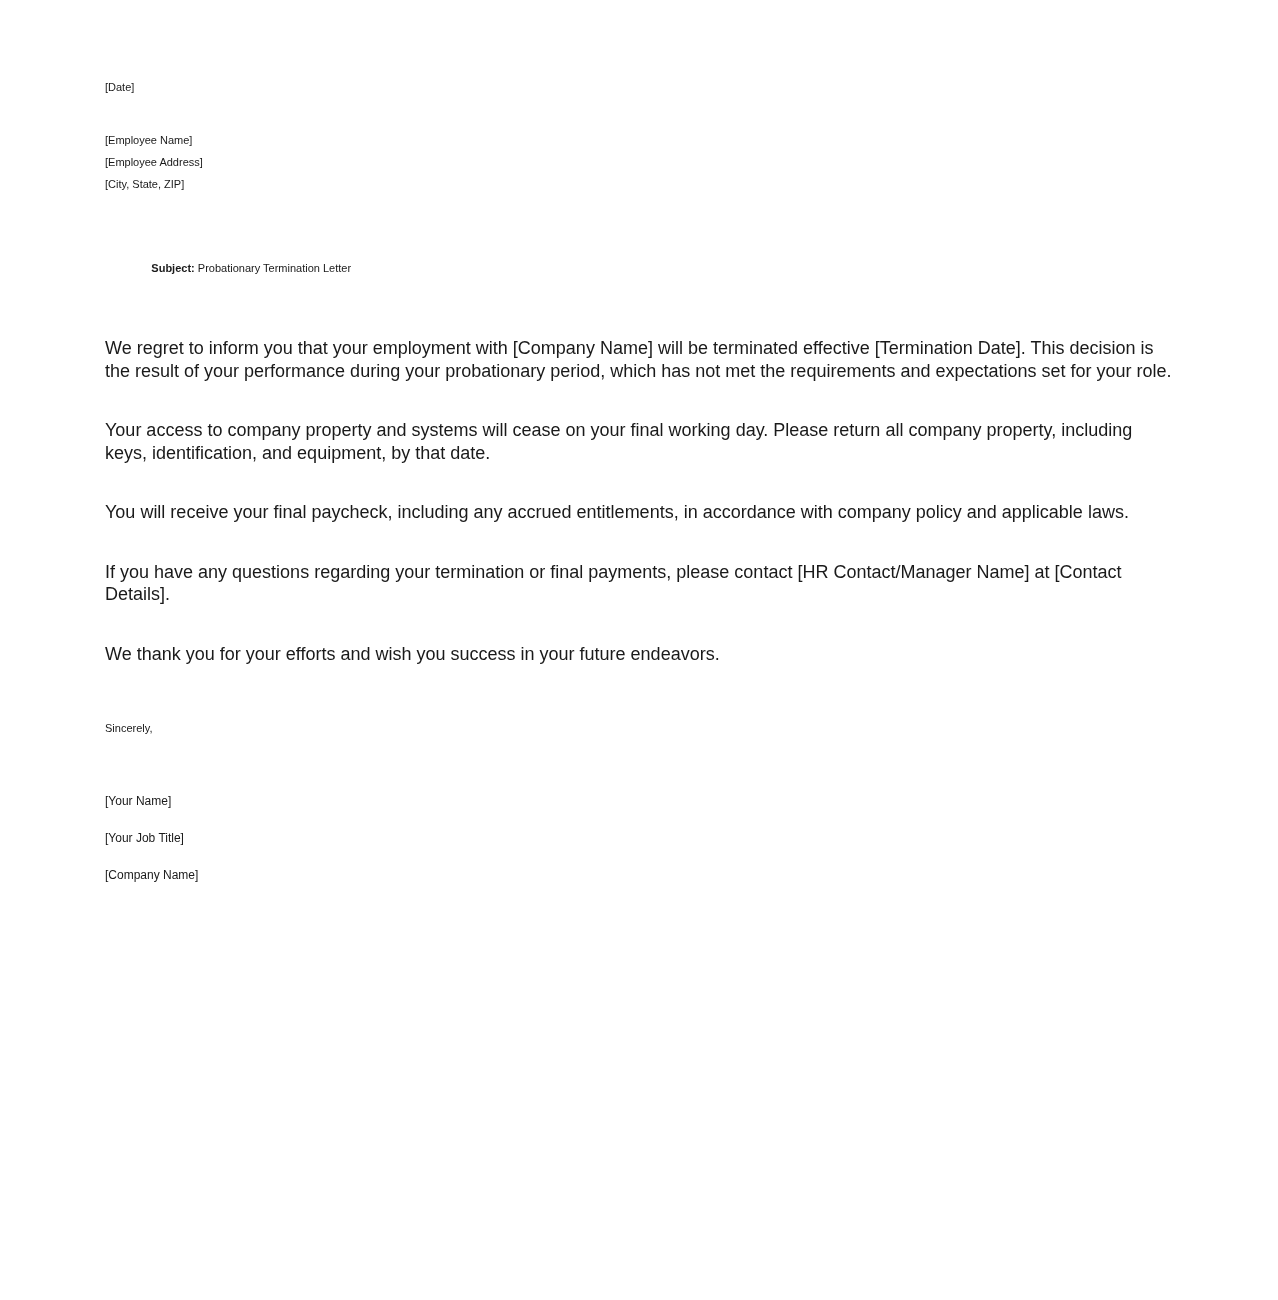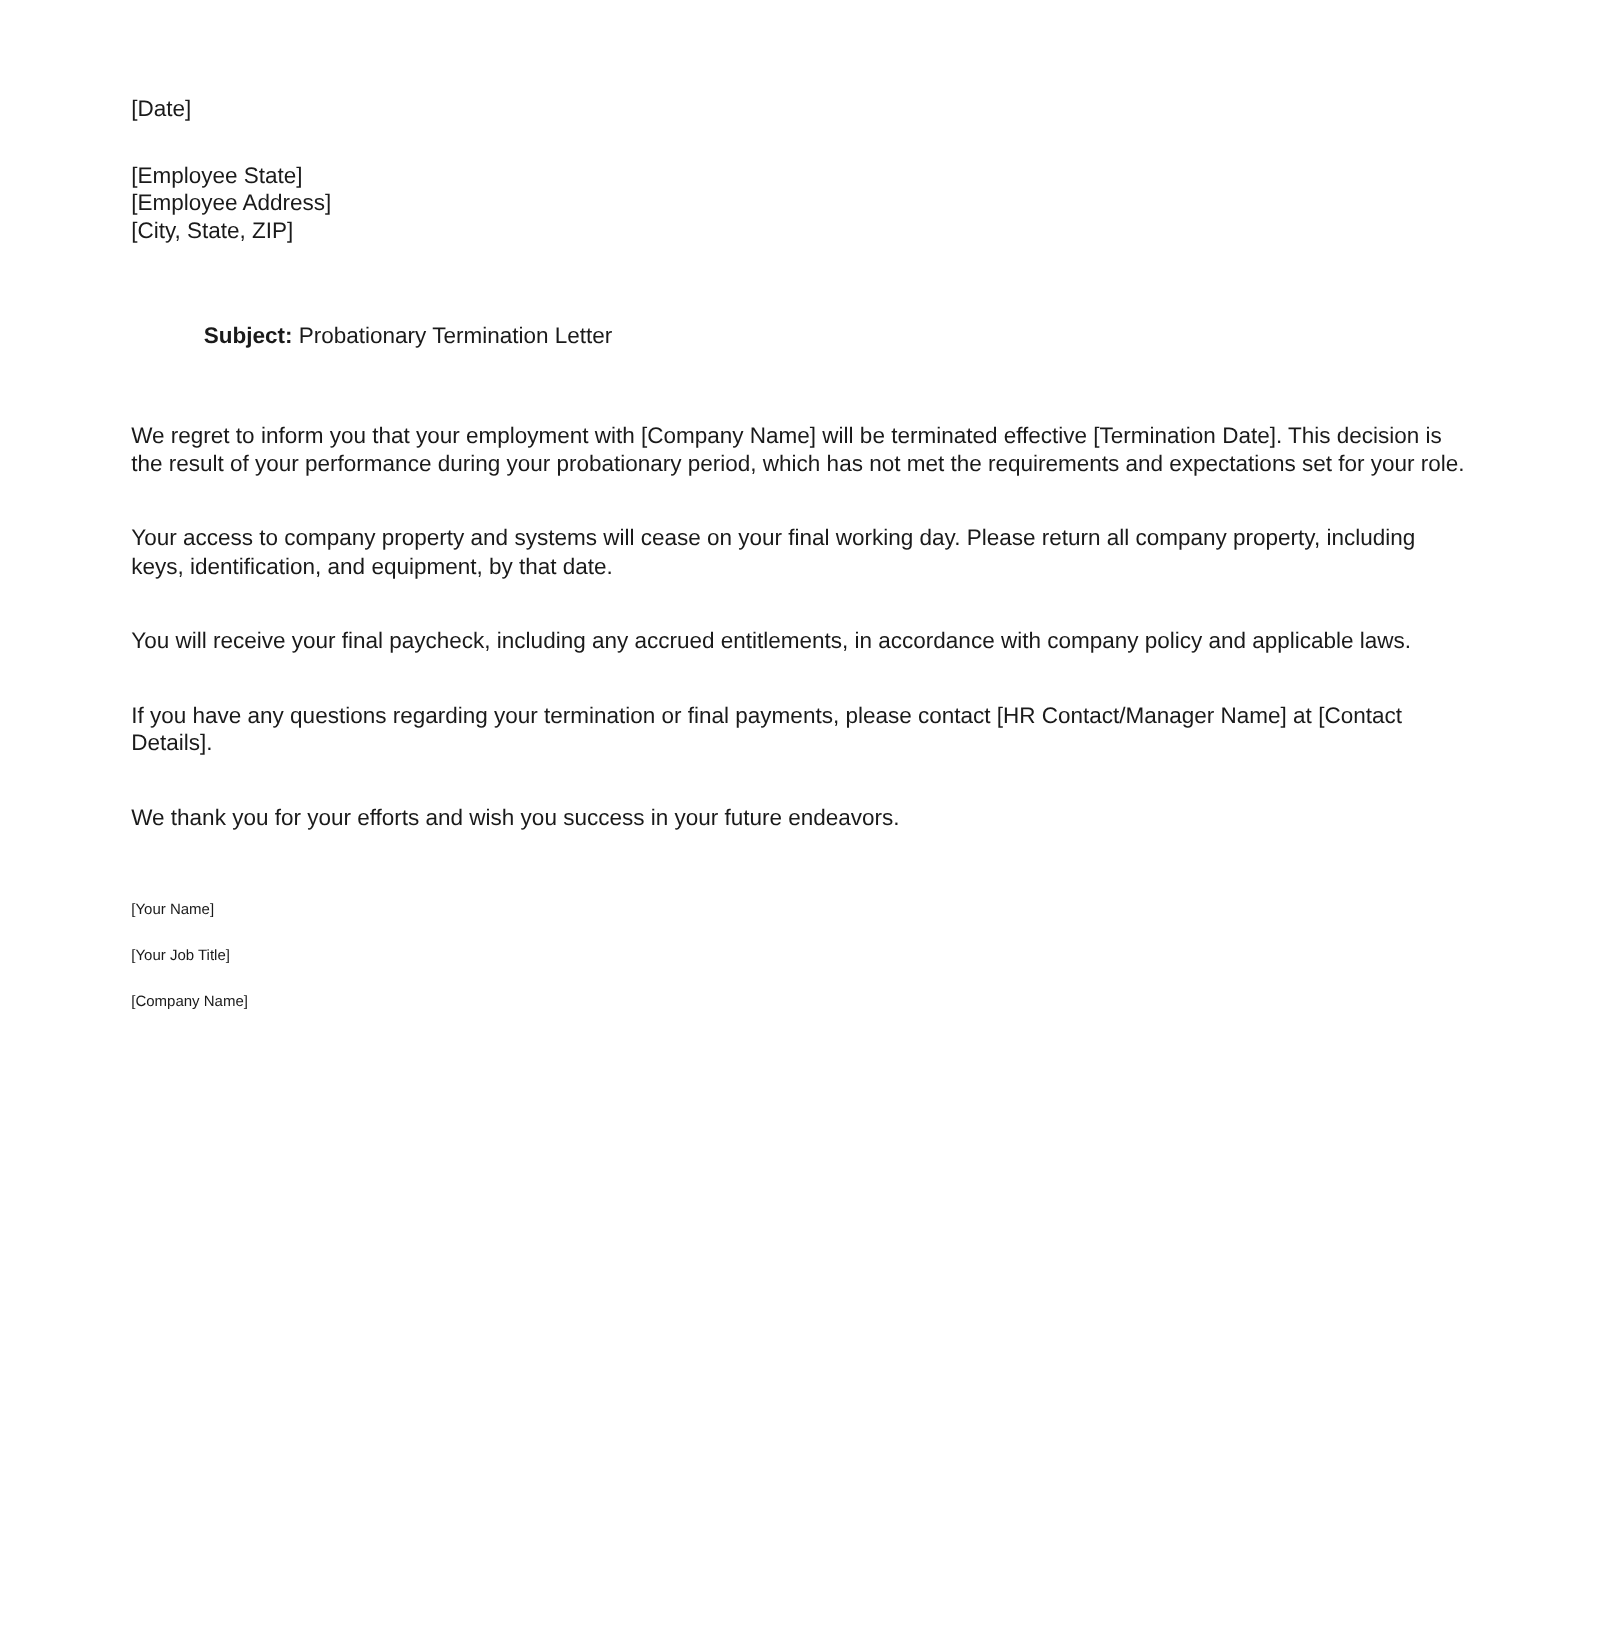--- a/index.html
+++ b/index.html
@@ -22,21 +22,21 @@
     box-sizing: border-box;
     padding: 76px 106px 0 105px;
   }
   .doc {
     width: 1068px;
     font-size: 15.5px;
     line-height: 22px;
     color: #1a1a1a;
   }
   .line {
-    font-size: 18px;
+    font-size: 11px;
     line-height: 22px;
     white-space: pre-wrap;
   }
   
   .date-line {
     margin: 0 0 0 0;
   }
   .address-block {
     margin-top: 31px;
   }
@@ -83,40 +83,41 @@
 </style>
 </head>
 <body>
 
 <div class="page">
   <div class="doc">
 
     <div class="line date-line">[Date]</div>
 
     <div class="address-block">
-      <span class="line">[Employee State]</span>
+      <span class="line">[Employee Name]</span>
       <span class="line">[Employee Address]</span>
       <span class="line">[City, State, ZIP]</span>
     </div>
 
     <div class="line subject-line">
       <span class="subject-label">Subject:</span><span> Probationary Termination Letter</span>
     </div>
 
 
     <p class="para para-first">We regret to inform you that your employment with [Company Name] will be terminated effective [Termination Date]. This decision is the result of your performance during your probationary period, which has not met the requirements and expectations set for your role.</p>
 
     <p class="para">Your access to company property and systems will cease on your final working day. Please return all company property, including keys, identification, and equipment, by that date.</p>
 
     <p class="para">You will receive your final paycheck, including any accrued entitlements, in accordance with company policy and applicable laws.</p>
 
     <p class="para">If you have any questions regarding your termination or final payments, please contact [HR Contact/Manager Name] at [Contact Details].</p>
 
     <p class="para">We thank you for your efforts and wish you success in your future endeavors.</p>
 
+    <div class="line closing">Sincerely,</div>
 
     <div class="sig-block">
       <span class="sig-line">[Your Name]</span>
       <span class="sig-line">[Your Job Title]</span>
       <span class="sig-line">[Company Name]</span>
     </div>
 
   </div>
 </div>
 

